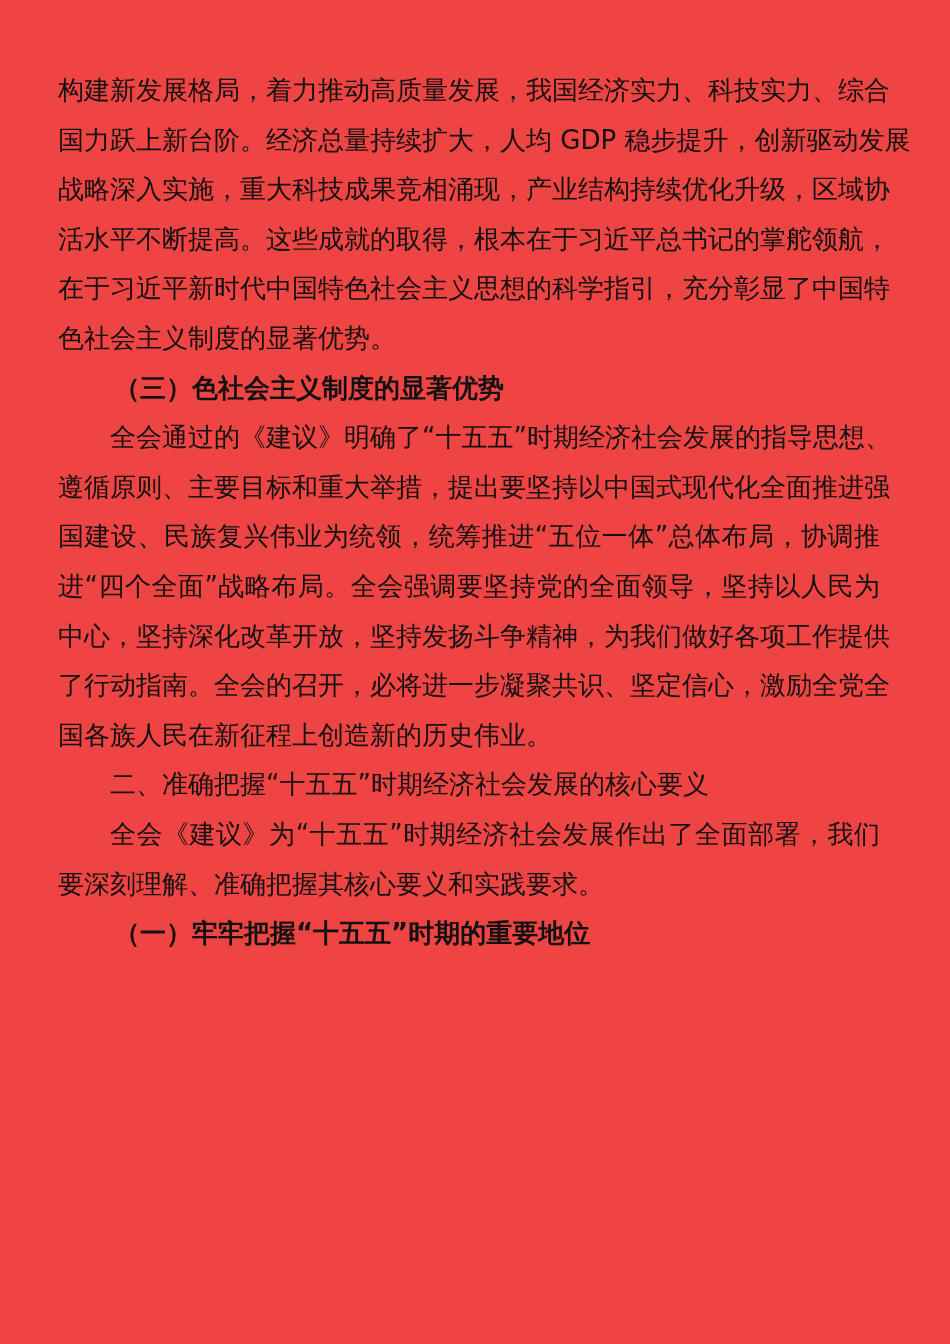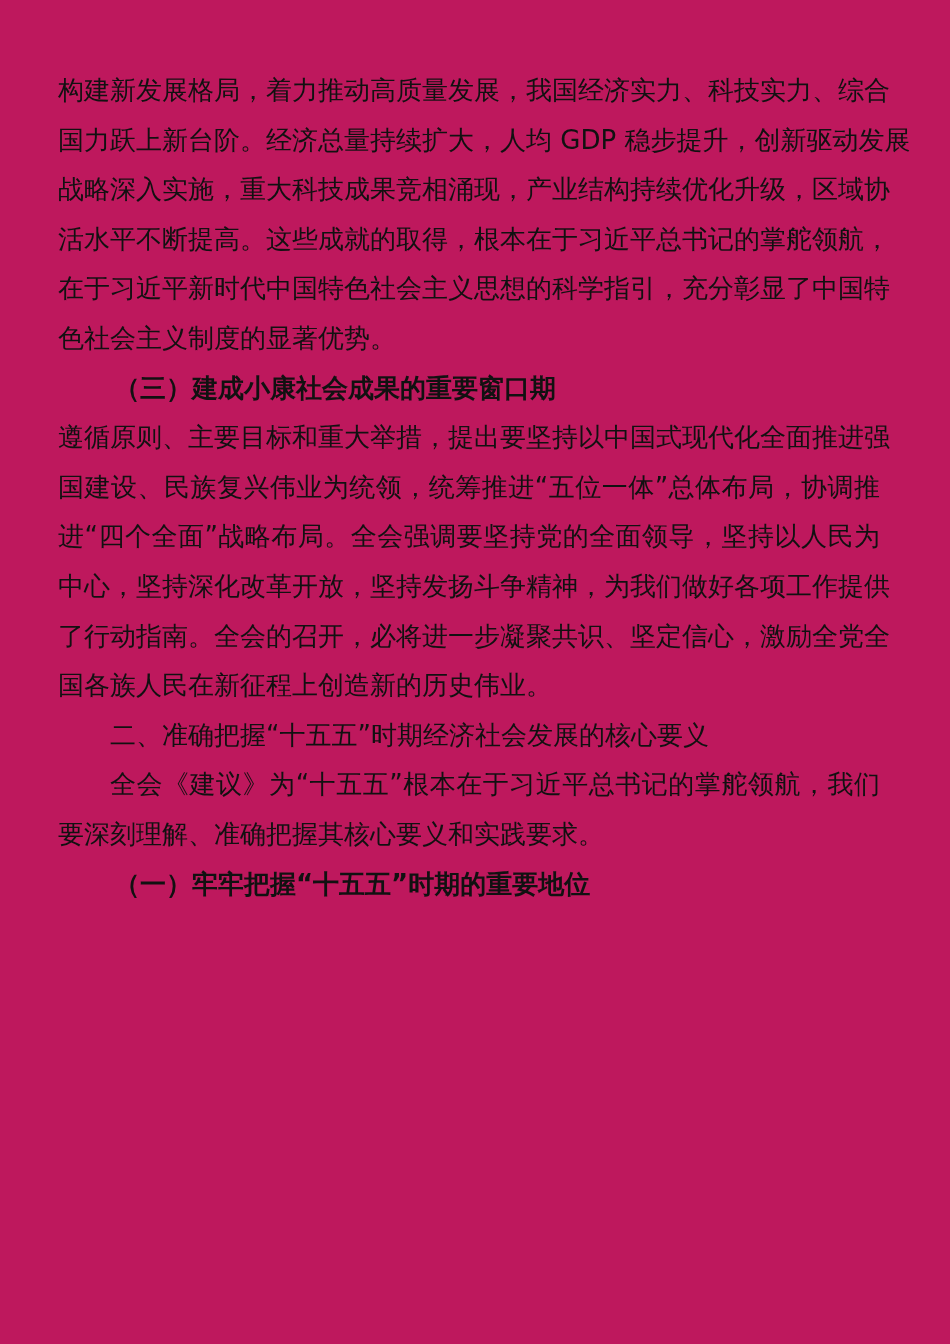--- a/index.html
+++ b/index.html
@@ -12,21 +12,21 @@
       height: 1344px;
       overflow: hidden;
       position: relative;
     }
     .page {
       position: absolute;
       left: 0;
       top: 0;
       width: 950px;
       height: 1344px;
-      background: #be185d;
+      background: #ef4444;
     }
     .content {
       position: absolute;
       left: 58px;
       top: 66px;
       width: 822px;
       font-family: "DejaVu Sans", "Liberation Sans", sans-serif;
       font-size: 26px;
       line-height: 49.6px;
       color: #111111;
@@ -63,35 +63,36 @@
 
     <div>
       <span class="line">构建新发展格局，着力推动高质量发展，我国经济实力、科技实力、综合</span>
       <span class="line">国力跃上新台阶。经济总量持续扩大，人均 GDP 稳步提升，创新驱动发展</span>
       <span class="line">战略深入实施，重大科技成果竞相涌现，产业结构持续优化升级，区域协</span>
       <span class="line">活水平不断提高。这些成就的取得，根本在于习近平总书记的掌舵领航，</span>
       <span class="line">在于习近平新时代中国特色社会主义思想的科学指引，充分彰显了中国特</span>
       <span class="line last">色社会主义制度的显著优势。</span>
     </div>
 
-    <span class="line heading">（三）建成小康社会成果的重要窗口期</span>
+    <span class="line heading">（三）色社会主义制度的显著优势</span>
 
     <div>
+      <span class="line indent">全会通过的《建议》明确了“十五五”时期经济社会发展的指导思想、</span>
       <span class="line">遵循原则、主要目标和重大举措，提出要坚持以中国式现代化全面推进强</span>
       <span class="line">国建设、民族复兴伟业为统领，统筹推进“五位一体”总体布局，协调推</span>
       <span class="line">进“四个全面”战略布局。全会强调要坚持党的全面领导，坚持以人民为</span>
       <span class="line">中心，坚持深化改革开放，坚持发扬斗争精神，为我们做好各项工作提供</span>
       <span class="line">了行动指南。全会的召开，必将进一步凝聚共识、坚定信心，激励全党全</span>
       <span class="line last">国各族人民在新征程上创造新的历史伟业。</span>
     </div>
 
     <span class="line section">二、准确把握“十五五”时期经济社会发展的核心要义</span>
 
     <div>
-      <span class="line indent">全会《建议》为“十五五”根本在于习近平总书记的掌舵领航，我们</span>
+      <span class="line indent">全会《建议》为“十五五”时期经济社会发展作出了全面部署，我们</span>
       <span class="line last">要深刻理解、准确把握其核心要义和实践要求。</span>
     </div>
 
     <span class="line heading">（一）牢牢把握“十五五”时期的重要地位</span>
 
 
   </div>
 </div>
 
 </body></html>

